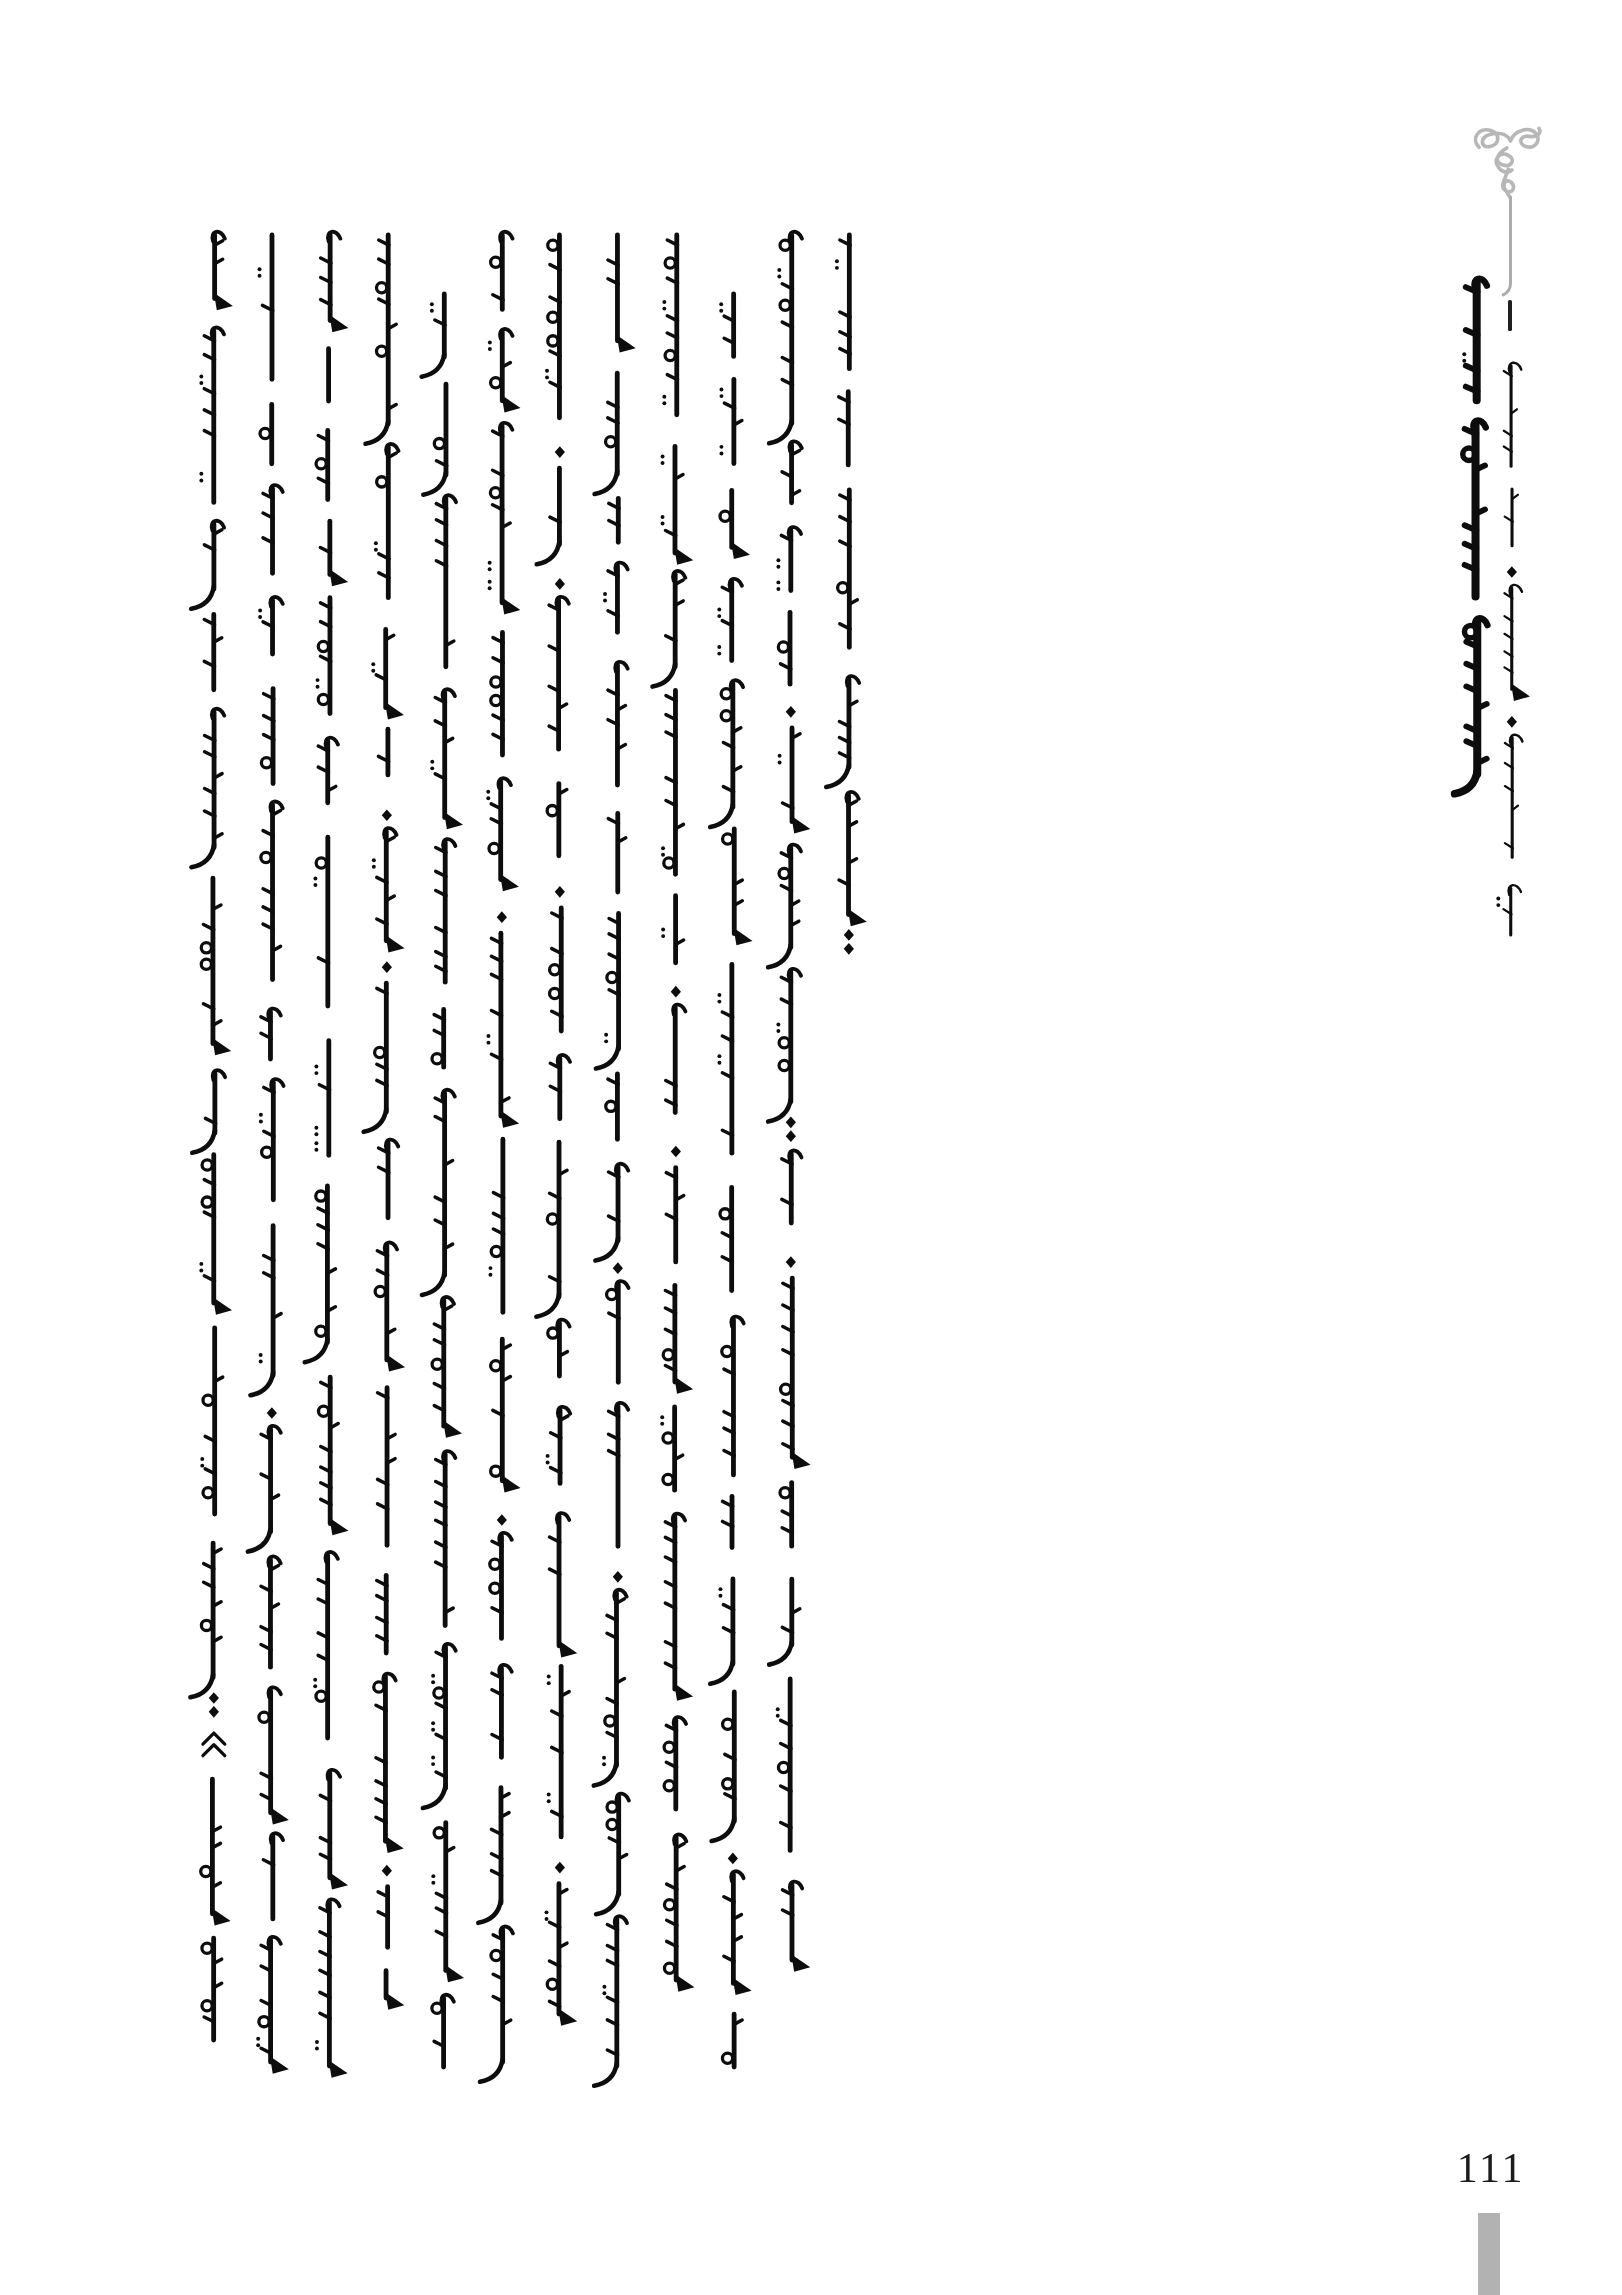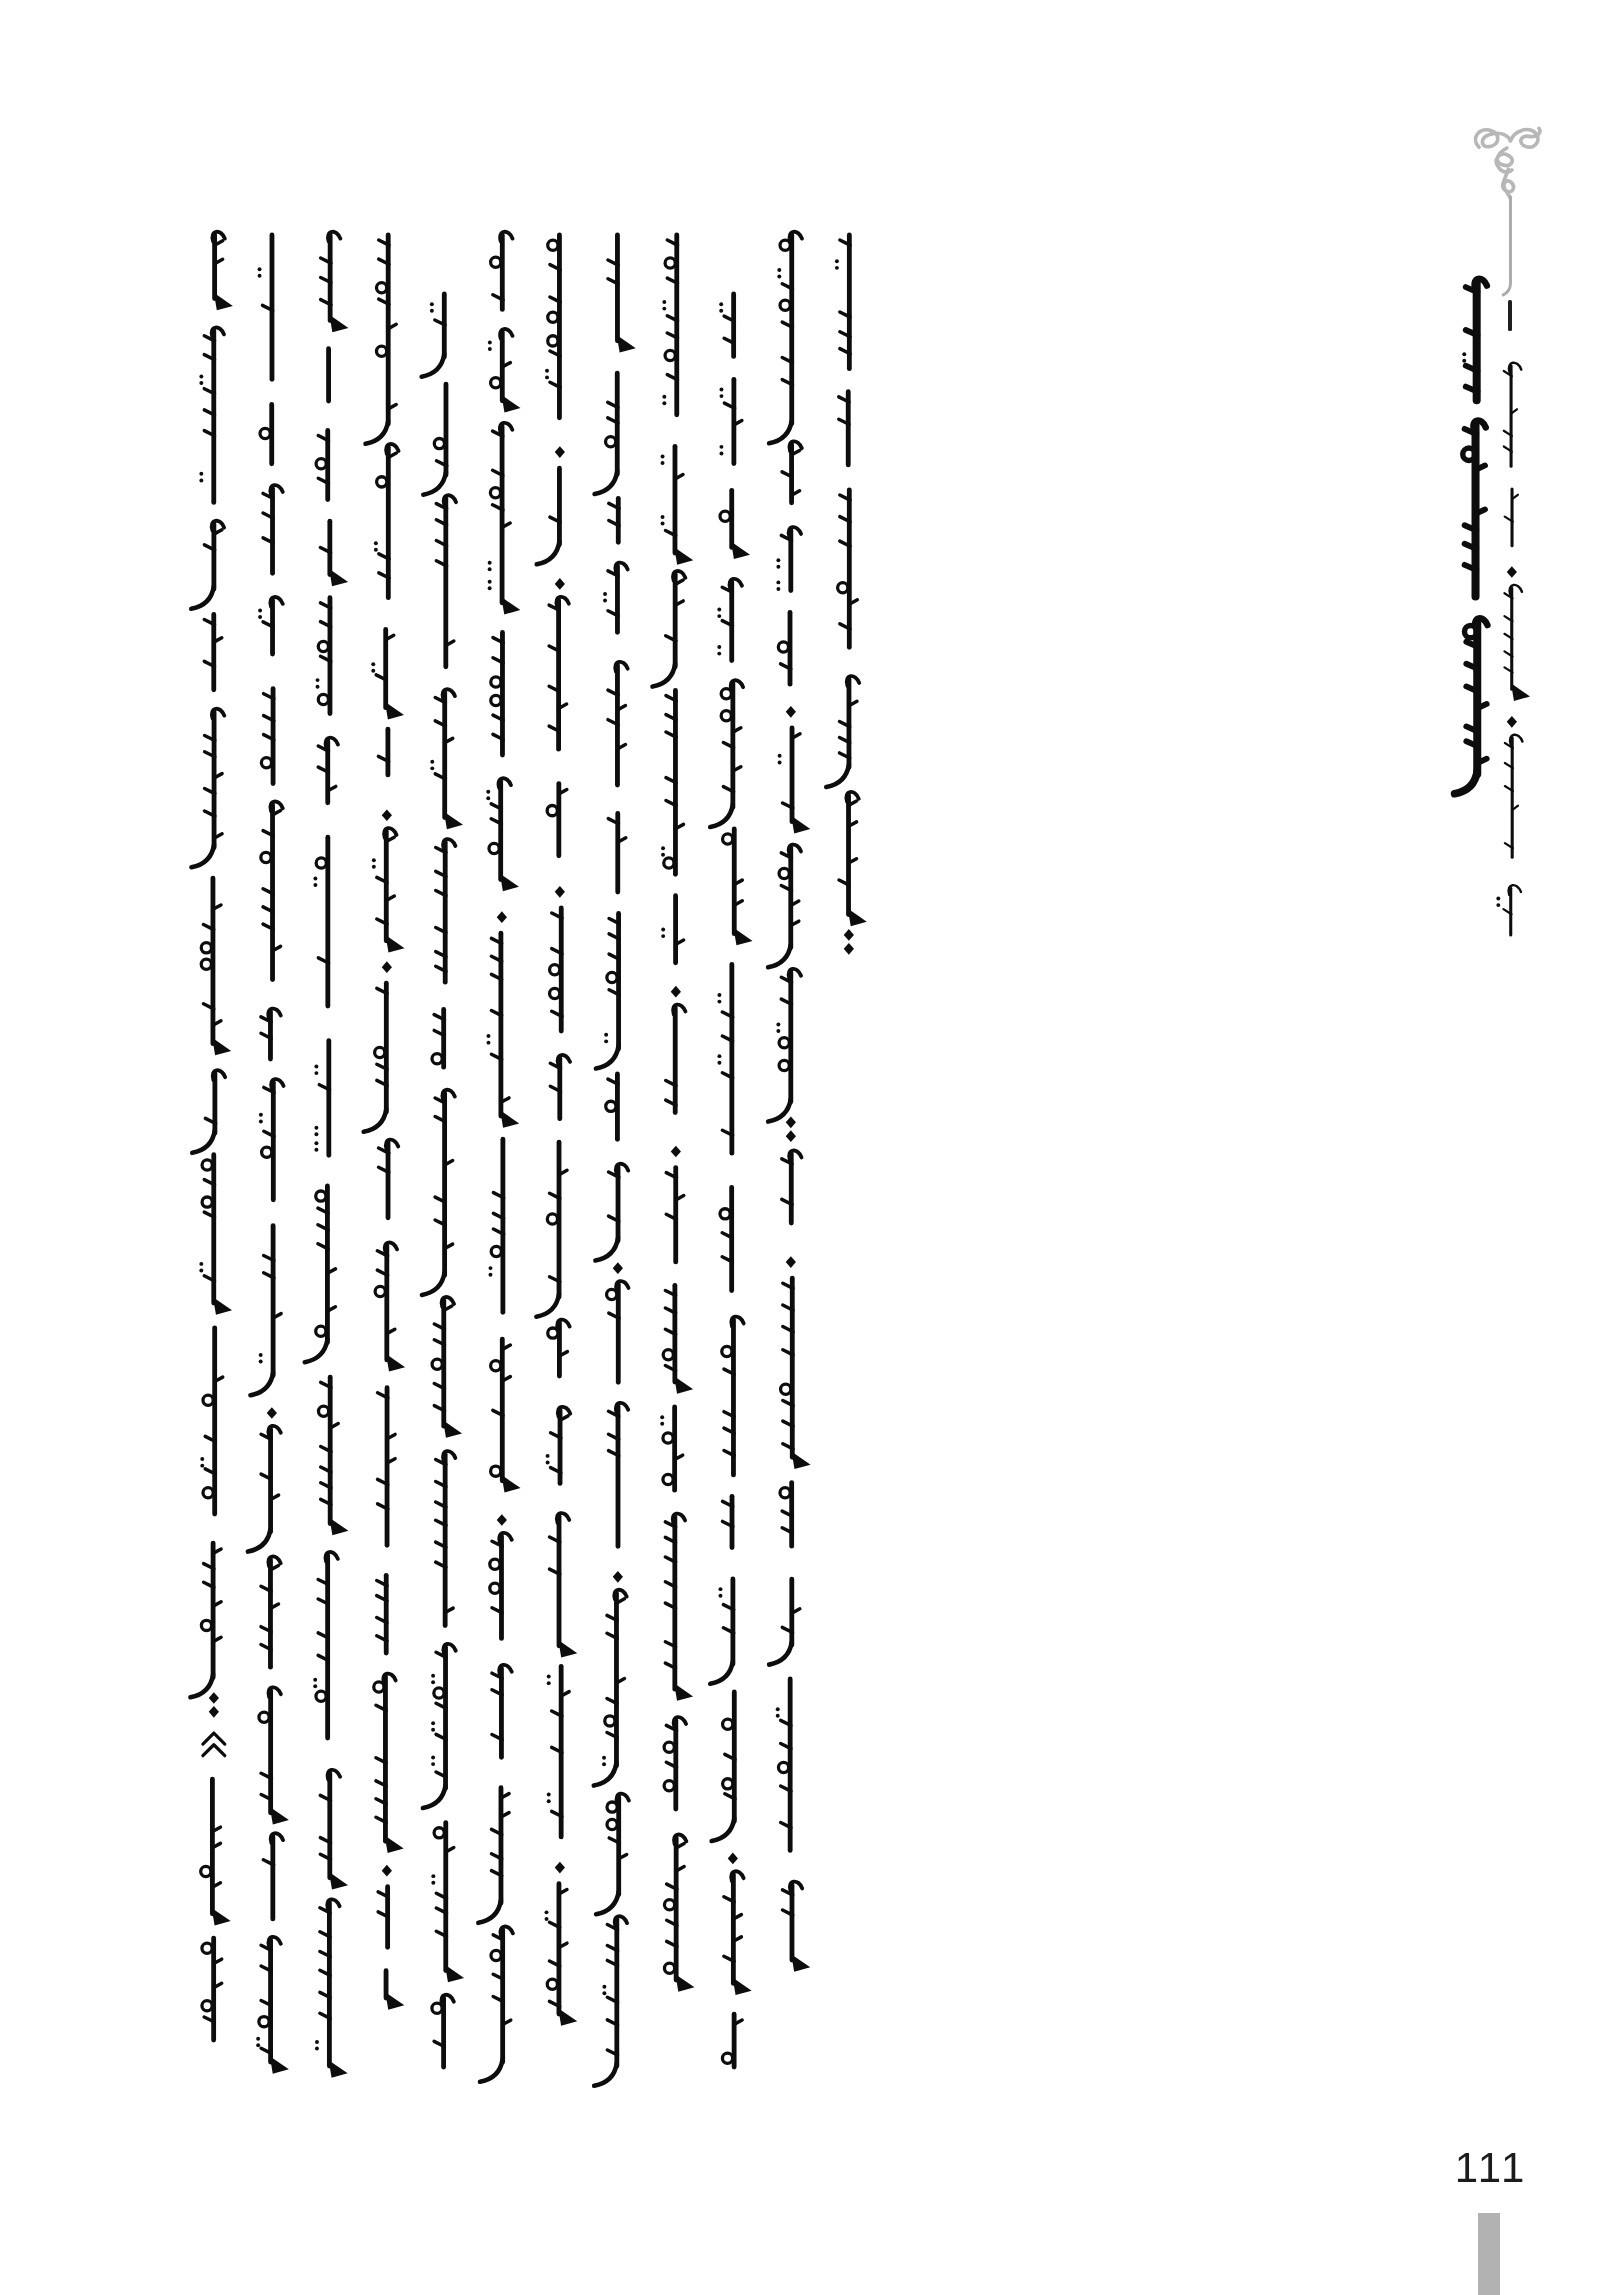--- a/index.html
+++ b/index.html
@@ -2,21 +2,21 @@
 <html style="font-size:11.7px"><head>
 <meta charset="utf-8">
 <style>
   html,body{margin:0;padding:0;background:#ffffff;}
   .page{position:relative;width:1622px;height:2295px;background:#ffffff;overflow:hidden;
         font-family:"Liberation Serif",serif;}
   .script-col{position:absolute;overflow:visible;}
   .hdr-rule{position:absolute;background:#ababab;border-radius:1.5px;}
   .hdr-dash{position:absolute;background:#1f1f1f;border-radius:1.5px;}
   .page-number{position:absolute;left:1451px;top:2147px;width:80px;text-align:center;
-               font-family:Liberation Sans, sans-serif;font-size:42px;letter-spacing:2.9px;
+               font-family:Liberation Serif, serif;font-size:42px;letter-spacing:2.9px;
                color:#1c1c1c;line-height:1;}
   .footer-bar{position:absolute;left:1478px;top:2213px;width:22px;height:83px;background:#b2b2b2;}
   .flourish{position:absolute;left:1463px;top:115px;}
 </style>
 </head>
 <body>
 
 <div class="page">
 
   <svg class="flourish" width="95" height="183" viewBox="0 0 130 250">

